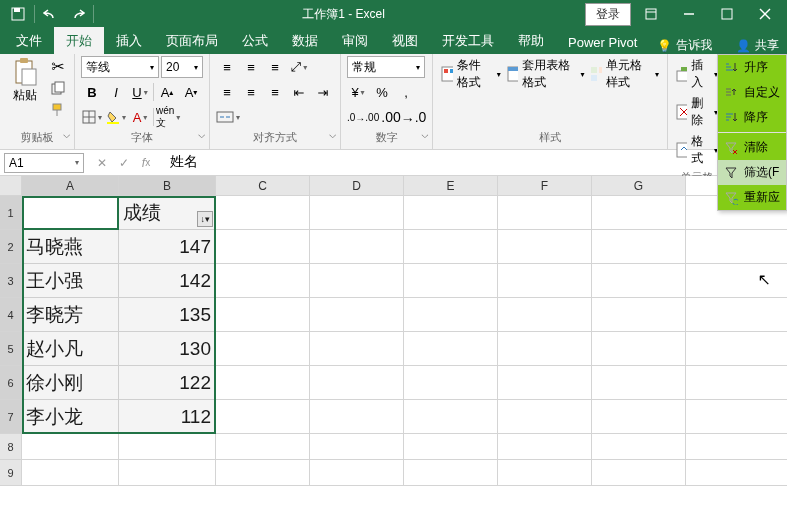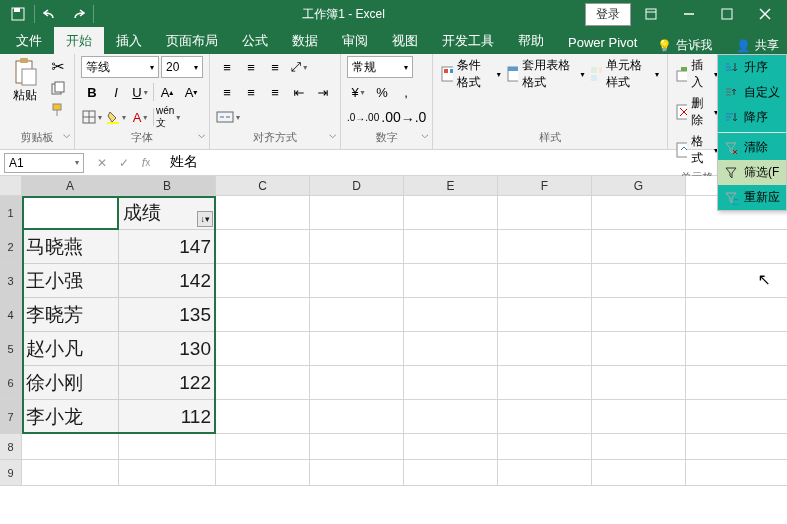--- a/index.html
+++ b/index.html
@@ -28,26 +28,26 @@
 .clip-side{display:flex;flex-direction:column;gap:2px}
 .clip-btn{width:20px;height:20px;cursor:pointer;display:flex;align-items:center;justify-content:center}
 .font-group{display:flex;flex-direction:column;gap:3px}
 .font-row{display:flex;gap:2px;align-items:center}
 .font-combo{height:22px;border:1px solid #ababab;background:#fff;font-size:12px;padding:0 4px;display:flex;align-items:center;justify-content:space-between}
 .fc-name{width:78px}
 .fc-size{width:42px}
 .rb-btn{min-width:22px;height:22px;display:flex;align-items:center;justify-content:center;cursor:pointer;font-size:13px}
 .rb-btn.dd::after{content:"▾";font-size:8px;margin-left:2px;color:#666}
 .align-group{display:flex;flex-direction:column;gap:3px}
-.num-combo{width:66px;height:22px;border:1px solid #ababab;background:#fff;font-size:12px;padding:0 4px;display:flex;align-items:center;justify-content:space-between}
+.num-combo{width:78px;height:22px;border:1px solid #ababab;background:#fff;font-size:12px;padding:0 4px;display:flex;align-items:center;justify-content:space-between}
 .styles-col{display:flex;gap:2px}
 .style-item{display:flex;align-items:center;gap:4px;font-size:12px;cursor:pointer;padding:1px 2px}
 .cells-col{display:flex;flex-direction:column;gap:2px}
 .edit-col{display:flex;flex-direction:column;gap:3px}
-.sort-menu{position:absolute;right:0;top:0;width:70px;background:#14b8a6;border:1px solid #c6c6c6;box-shadow:2px 2px 4px rgba(0,0,0,0.2);z-index:10}
+.sort-menu{position:absolute;right:0;top:0;width:70px;background:#84cc16;border:1px solid #c6c6c6;box-shadow:2px 2px 4px rgba(0,0,0,0.2);z-index:10}
 .sm-item{display:flex;align-items:center;gap:6px;padding:4px 6px;font-size:12px;cursor:pointer}
 .sm-sep{height:1px;background:#e0e0e0;margin:2px 0}
 .sm-item.hl{background:#c5e0b4}
 .fbar{height:26px;background:#fff;border-bottom:1px solid #d4d4d4;display:flex;align-items:center;font-size:12px}
 .name-box{width:80px;height:20px;border:1px solid #ababab;margin-left:4px;padding:0 4px;display:flex;align-items:center;justify-content:space-between}
 .fbar-btns{display:flex;gap:2px;margin:0 8px}
 .fb-btn{width:20px;height:20px;display:flex;align-items:center;justify-content:center;color:#999;cursor:pointer}
 .formula-input{flex:1;height:20px;border:none;padding:0 6px;font-size:14px}
 .grid{position:relative;background:#fff}
 .col-headers{height:20px;display:flex;border-bottom:1px solid #d4d4d4}

